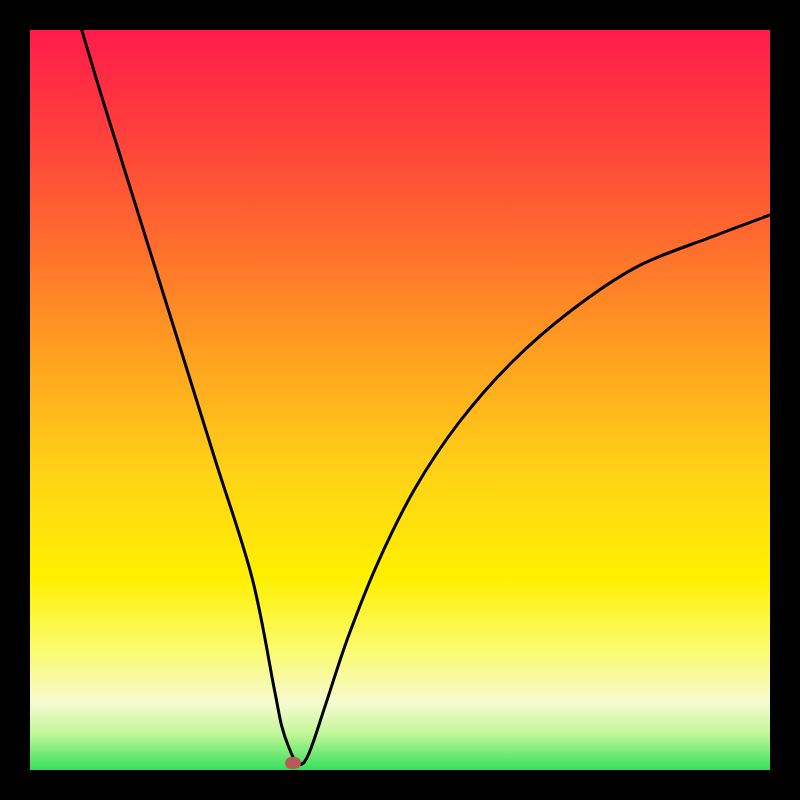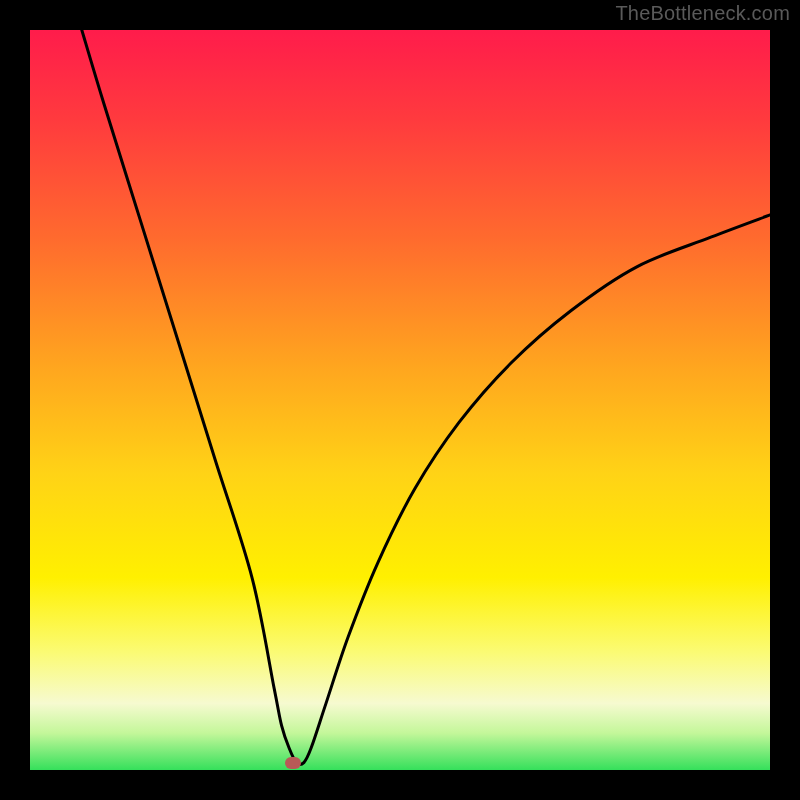--- a/index.html
+++ b/index.html
@@ -67,21 +67,20 @@
     background: #b85a57;
     border-radius: 6px;
     transform: translate(-50%, -50%);
     z-index: 6;
   }
 </style>
 </head>
 <body>
 
 <div class="frame">
-  <div class="watermark">TheBottleneck.com</div>
   <div class="plot-area">
     <div class="gradient-bg"></div>
     <svg class="curve" viewBox="0 0 740 740" preserveAspectRatio="none">
       <path id="curve-path" d="M 51.800000000000004 0 C 55.5 12.333333333333334, 64.13333333333334 41.93333333333334, 74 74 C 83.86666666666666 106.06666666666666, 98.66666666666667 152.9333333333333, 111 192.39999999999998 C 123.33333333333333 231.86666666666665, 135.66666666666666 271.33333333333337, 148 310.8 C 160.33333333333334 350.26666666666665, 172.66666666666666 389.73333333333335, 185 429.2 C 197.33333333333334 468.66666666666663, 212.13333333333333 509.3666666666667, 222 547.6 C 231.86666666666667 585.8333333333334, 239.26666666666668 633.9333333333334, 244.20000000000002 658.6 C 249.13333333333335 683.2666666666667, 249.13333333333335 685.7333333333333, 251.60000000000002 695.6 C 254.0666666666667 705.4666666666667, 256.53333333333336 711.6333333333333, 259 717.8 C 261.46666666666664 723.9666666666666, 263.9333333333333 730.1333333333333, 266.4 732.6 C 268.8666666666667 735.0666666666667, 271.33333333333337 735.0666666666667, 273.8 732.6 C 276.26666666666665 730.1333333333333, 277.5 727.6666666666666, 281.2 717.8 C 284.9 707.9333333333333, 289.8333333333333 691.9, 296 673.4 C 302.1666666666667 654.9, 309.56666666666666 630.2333333333333, 318.2 606.8 C 326.8333333333333 583.3666666666666, 336.69999999999993 557.4666666666666, 347.79999999999995 532.8 C 358.9 508.1333333333333, 371.23333333333335 482.23333333333335, 384.8 458.8 C 398.3666666666667 435.3666666666667, 413.16666666666663 413.16666666666674, 429.2 392.20000000000005 C 445.23333333333335 371.23333333333335, 462.5 351.49999999999994, 481 332.99999999999994 C 499.5 314.49999999999994, 519.2333333333332 297.23333333333335, 540.1999999999999 281.2 C 561.1666666666666 265.16666666666663, 583.3666666666666 249.13333333333327, 606.8 236.79999999999995 C 630.2333333333333 224.46666666666664, 658.6 215.83333333333337, 680.8000000000001 207.20000000000005 C 703.0000000000001 198.56666666666672, 730.1333333333333 188.70000000000002, 740 185" fill="none" stroke="#000" stroke-width="3" stroke-linejoin="round" stroke-linecap="round"></path>
     </svg>
     <div class="marker" id="marker" style="left: 262.7px; top: 732.6px;"></div>
   </div>
 </div>
 
 </body></html>

